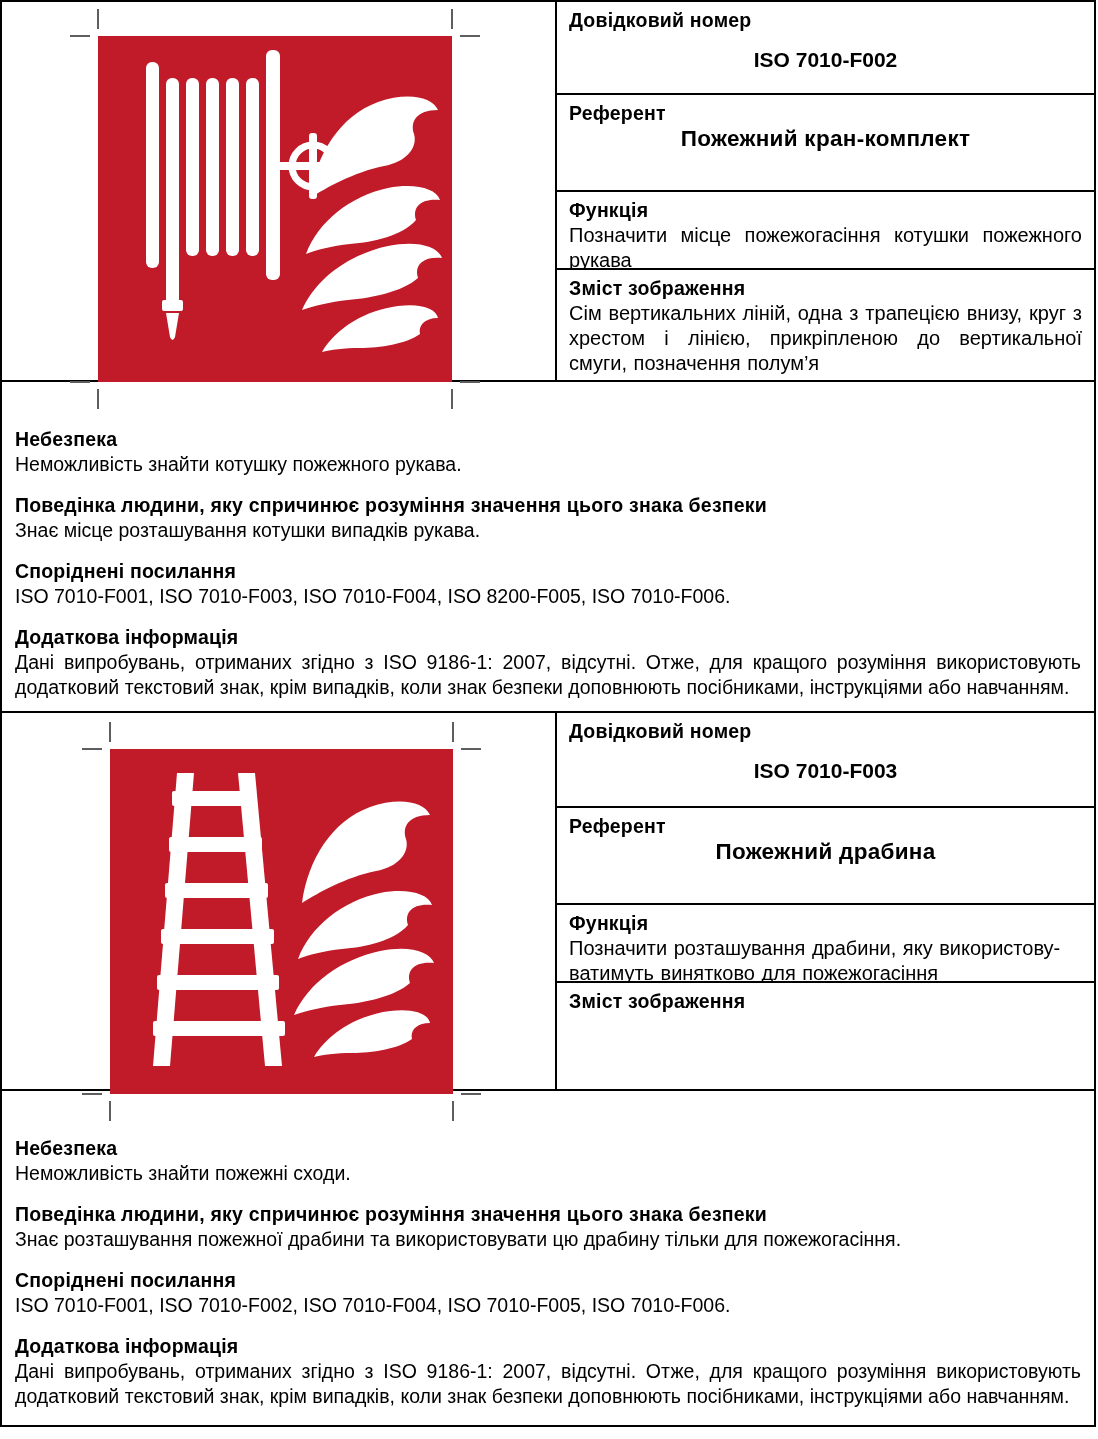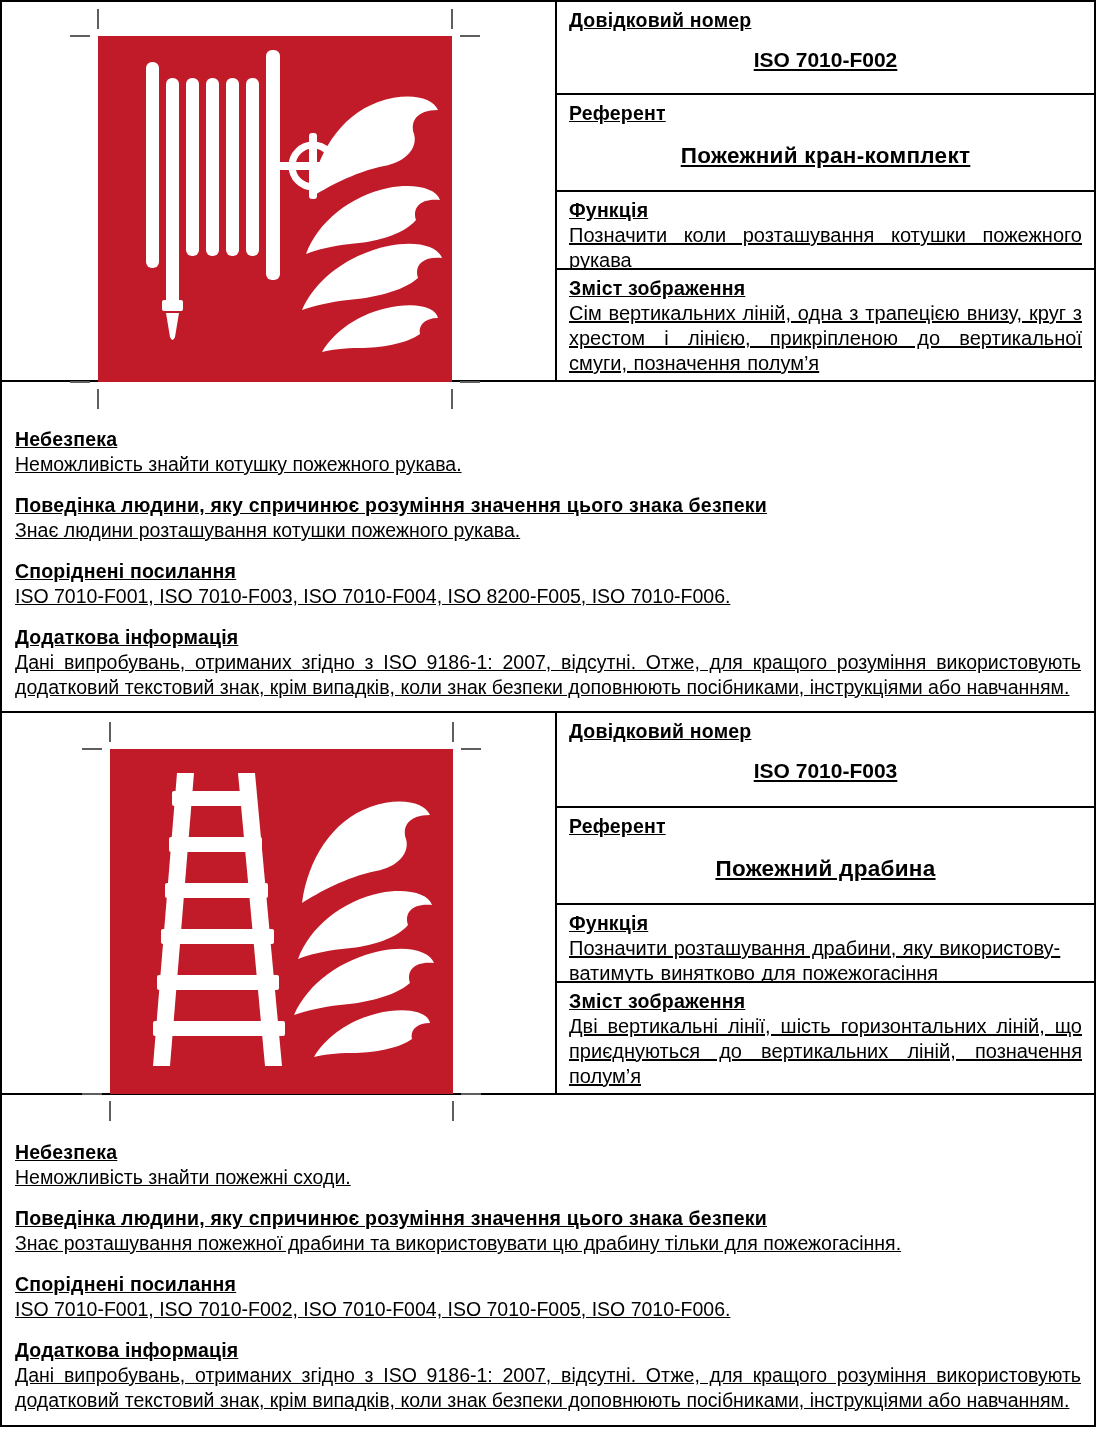--- a/index.html
+++ b/index.html
@@ -1,31 +1,31 @@
 <!DOCTYPE html>
 <html lang="uk"><head>
 <meta charset="utf-8">
 <style>
   html,body{margin:0;padding:0;background:#fff;}
   body{font-family:"Liberation Sans","DejaVu Sans",sans-serif;color:#000;
        -webkit-font-smoothing:antialiased;width:1098px;}
   .page{box-sizing:border-box;width:1096px;height:1427px;margin:0 0 12px 0;
-        border:2px solid #000;display:flex;flex-direction:column;text-decoration:underline;}
+        border:2px solid #000;display:flex;flex-direction:column;}
   
   .record{display:grid;grid-template-columns:553px 1fr;border-bottom:2px solid #000;}
   .record.r-f002{height:416px;grid-template-rows:91px 97px 78px 1fr;}
   .record.r-f003{height:423px;grid-template-rows:93px 97px 78px 1fr;}
   .sign-cell{grid-row:1 / span 4;position:relative;background:#fff;}
   .info-col{display:contents;}
   .info-row{border-left:2px solid #000;padding:6px 12px 4px 12px;overflow:hidden;}
   .info-row + .info-row{border-top:2px solid #000;}
   .row-label{font-weight:bold;font-size:19.5px;line-height:25px;margin:0;
              letter-spacing:.2px;}
   .iso-number{text-align:center;font-weight:bold;font-size:21px;margin-top:15px;}
-  .referent-name{text-align:center;font-weight:bold;font-size:22.5px;margin-top:17px;
+  .referent-name{text-align:center;font-weight:bold;font-size:22.5px;
                  letter-spacing:.3px;}
   .cell-text{font-size:20px;line-height:25px;margin:0;text-align:justify;
              word-spacing:1px;}
   .prewrap{white-space:pre-line;}
   
   .details{border-bottom:2px solid #000;padding:9px 13px 0 13px;box-sizing:border-box;margin-top:36px;}
   .details.d-f002{height:295px;}
   .details.d-f003{flex:1;border-bottom:none;}
   .dh{font-weight:bold;font-size:19.5px;line-height:25px;margin:0;letter-spacing:.2px;}
   .dp{font-size:19.5px;line-height:25px;margin:0 0 16px 0;}
@@ -93,34 +93,34 @@
       <div class="info-row">
         <p class="row-label">Довідковий номер</p>
         <div class="iso-number">ISO 7010-F002</div>
       </div>
       <div class="info-row">
         <p class="row-label">Референт</p>
         <div class="referent-name">Пожежний кран-комплект</div>
       </div>
       <div class="info-row">
         <p class="row-label">Функція</p>
-        <p class="cell-text">Позначити коли розташування котушки пожежного рукава</p>
+        <p class="cell-text">Позначити місце пожежогасіння котушки пожежного рукава</p>
       </div>
       <div class="info-row">
         <p class="row-label">Зміст зображення</p>
         <p class="cell-text">Сім вертикальних ліній, одна з трапецією внизу, круг з хрестом і лінією, прикріпленою до вертикальної смуги, позначення полум’я</p>
       </div>
     </div>
   </section>
 
   <section class="details d-f002">
     <p class="dh">Небезпека</p>
     <p class="dp">Неможливість знайти котушку пожежного рукава.</p>
     <p class="dh">Поведінка людини, яку спричинює розуміння значення цього знака безпеки</p>
-    <p class="dp">Знає людини розташування котушки пожежного рукава.</p>
+    <p class="dp">Знає місце розташування котушки випадків рукава.</p>
     <p class="dh">Споріднені посилання</p>
     <p class="dp">ISO 7010-F001, ISO 7010-F003, ISO 7010-F004, ISO 8200-F005, ISO 7010-F006.</p>
     <p class="dh">Додаткова інформація</p>
     <p class="dp justify">Дані випробувань, отриманих згідно з ISO 9186-1: 2007, відсутні. Отже, для кращого розуміння використовують додатковий текстовий знак, крім випадків, коли знак безпеки доповнюють посібниками, інструкціями або навчанням.</p>
   </section>
 
   <section class="record r-f003">
     <div class="sign-cell">
       <div class="sign-wrap">
         <span class="cm v vtl"></span>
@@ -163,21 +163,20 @@
         <p class="row-label">Референт</p>
         <div class="referent-name">Пожежний драбина</div>
       </div>
       <div class="info-row">
         <p class="row-label">Функція</p>
         <p class="cell-text prewrap">Позначити розташування драбини, яку використову-
 ватимуть винятково для пожежогасіння</p>
       </div>
       <div class="info-row">
         <p class="row-label">Зміст зображення</p>
-        <p class="cell-text">Дві вертикальні лінії, шість горизонтальних ліній, що приєднуються до вертикальних ліній, позначення полум’я</p>
       </div>
     </div>
   </section>
 
   <section class="details d-f003">
     <p class="dh">Небезпека</p>
     <p class="dp">Неможливість знайти пожежні сходи.</p>
     <p class="dh">Поведінка людини, яку спричинює розуміння значення цього знака безпеки</p>
     <p class="dp">Знає розташування пожежної драбини та використовувати цю драбину тільки для пожежогасіння.</p>
     <p class="dh">Споріднені посилання</p>

